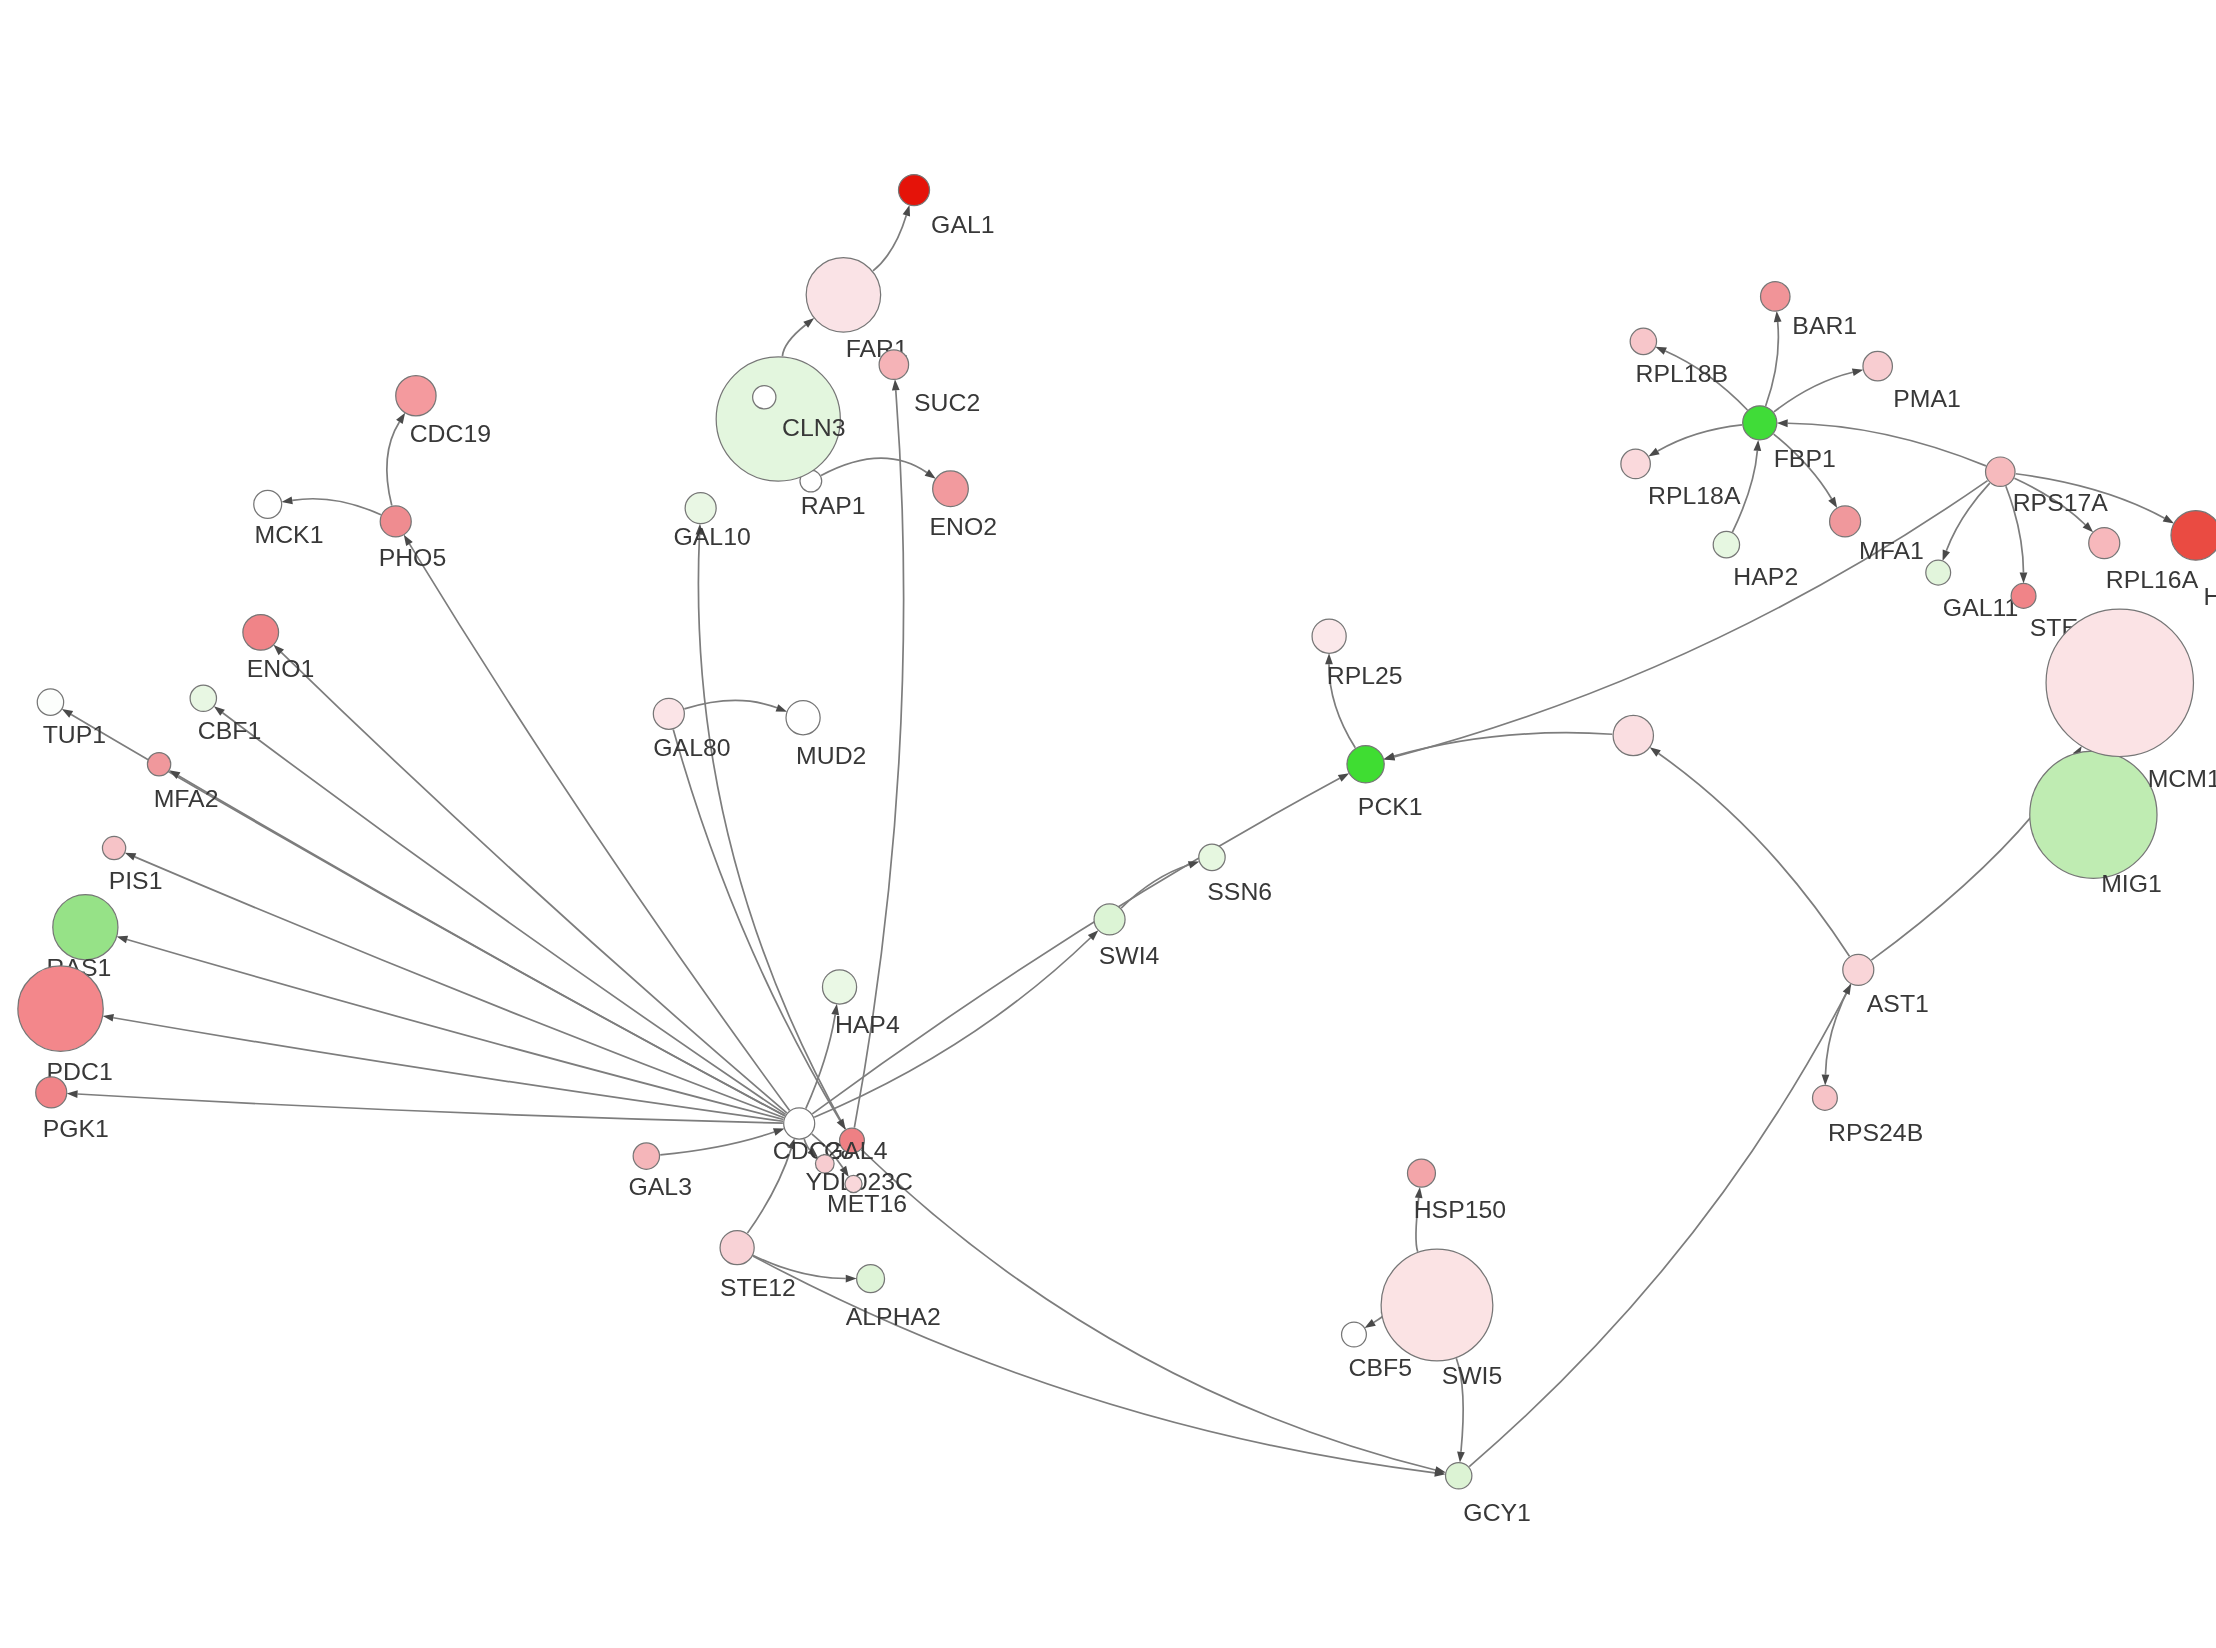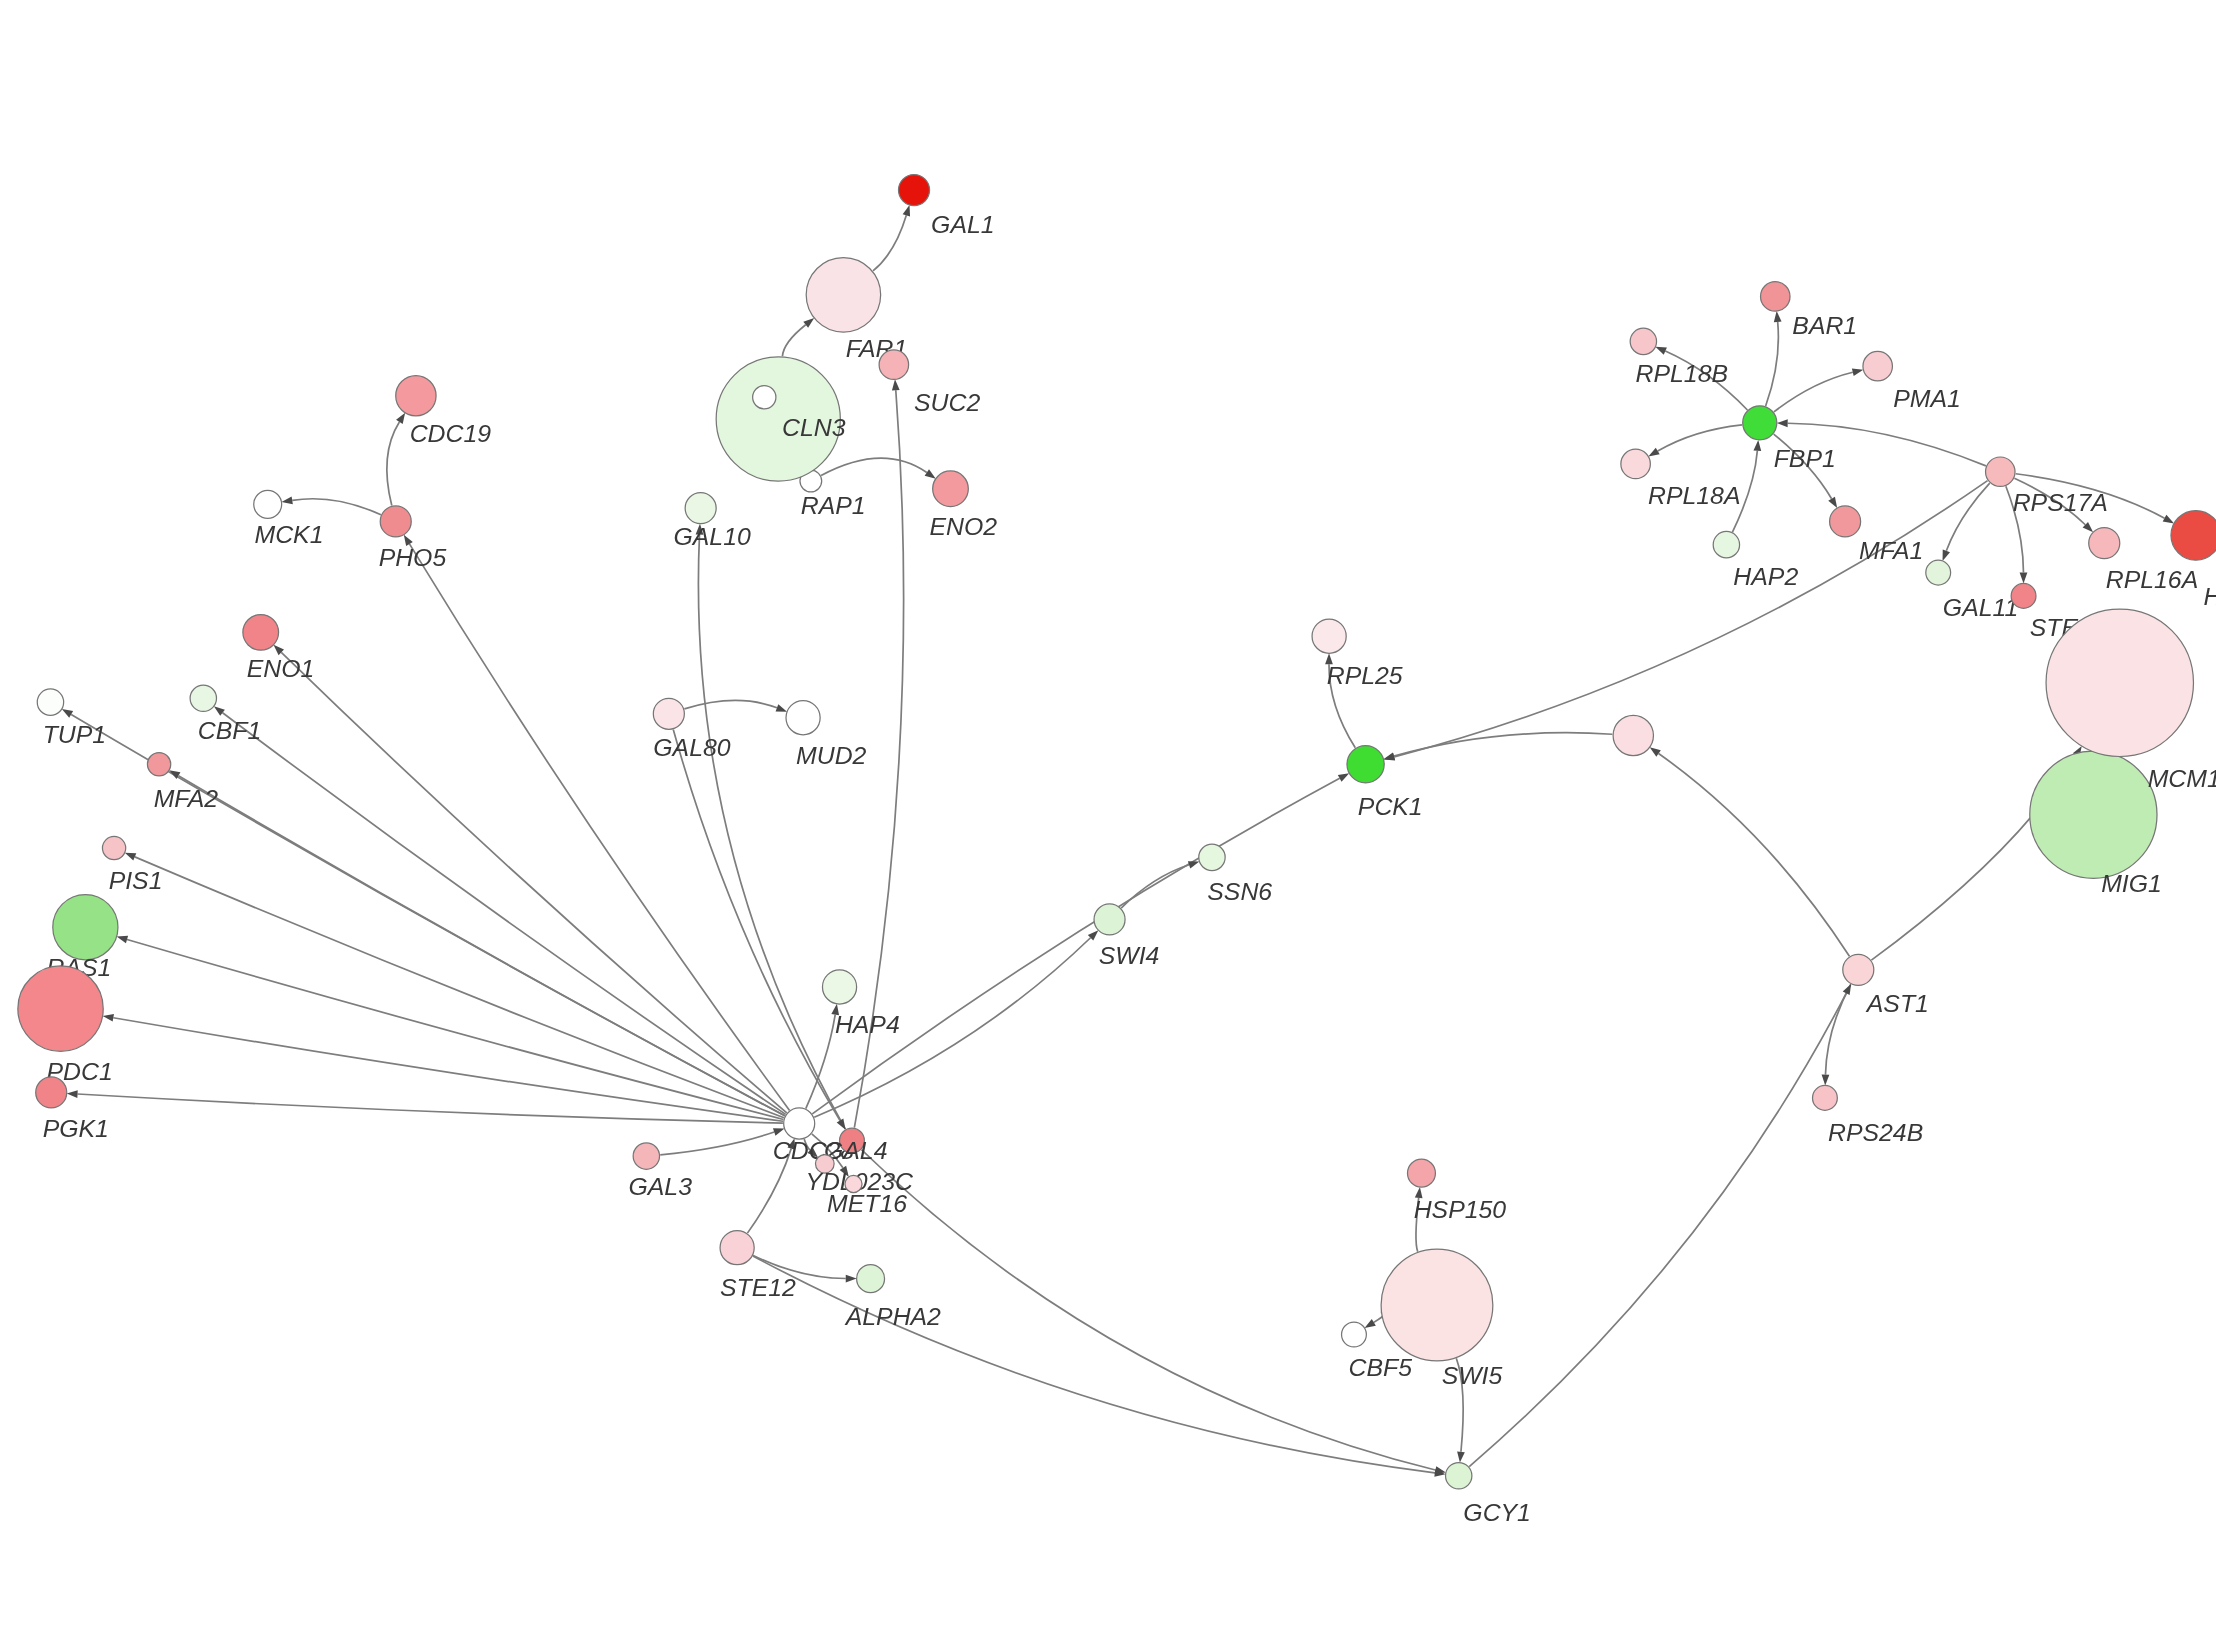--- a/index.html
+++ b/index.html
@@ -2,21 +2,20 @@
 <html style="font-size:12.4px"><head>
 <meta charset="utf-8">
 <style>
   html, body { margin: 0; padding: 0; background: #ffffff; }
   #canvas {
     position: relative;
     width: 2216px;
     height: 1648px;
     background: #ffffff;
     overflow: hidden;
-    font-style: italic;
   }
   svg { display: block; }
   .edge { fill: none; stroke-width: 2.2px; }
   .node-circle { stroke-width: 1.6px; }
   .node-label {
     font-family: "Liberation Sans", "DejaVu Sans", sans-serif;
     font-size: 32px;
   }
 </style>
 </head>

